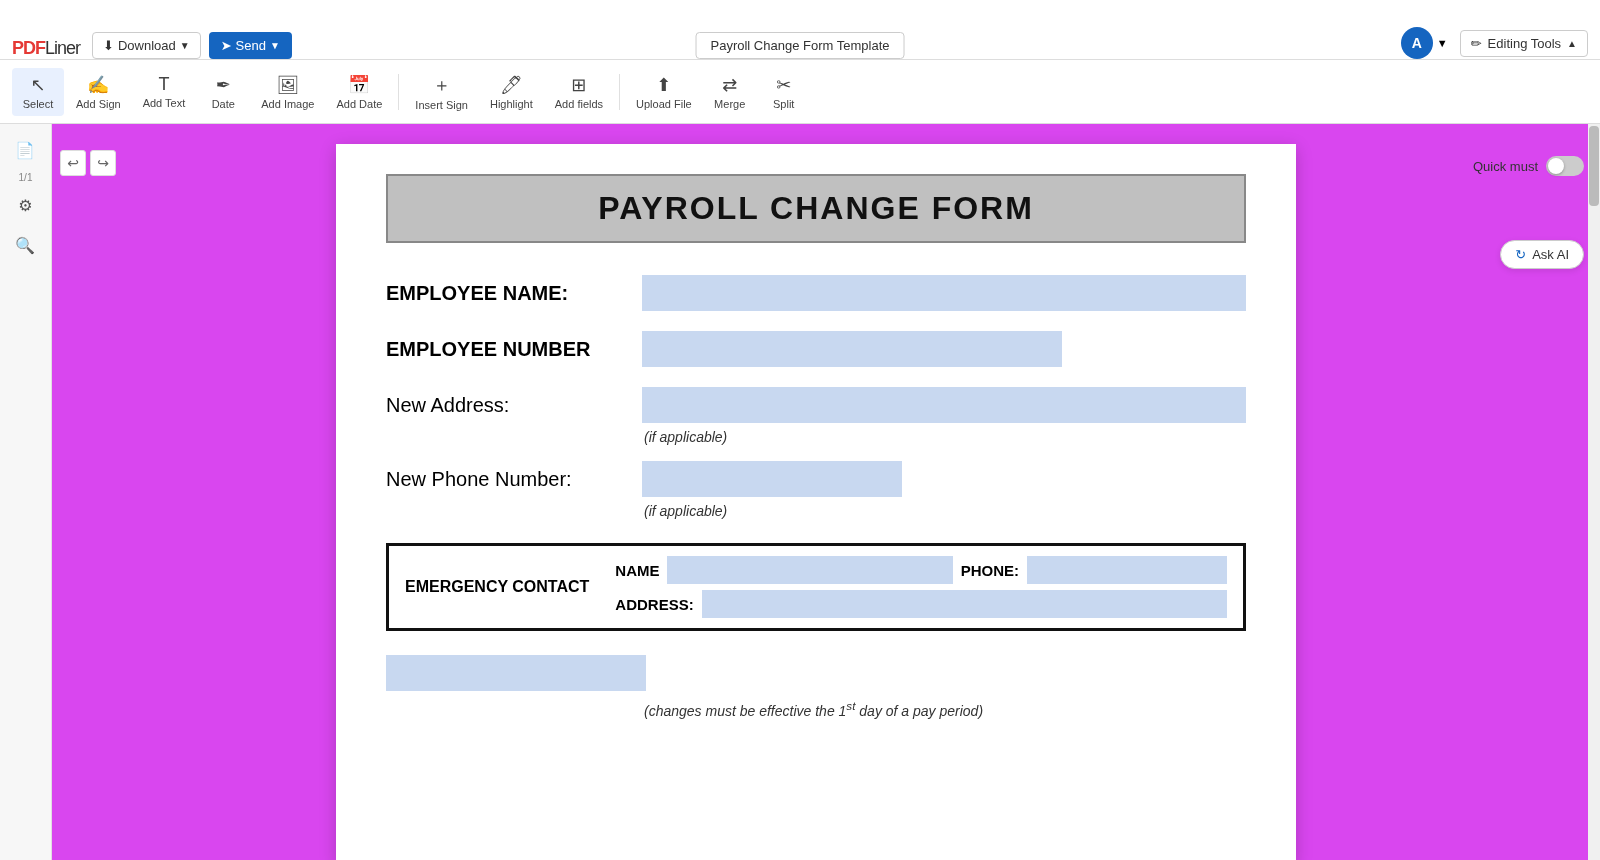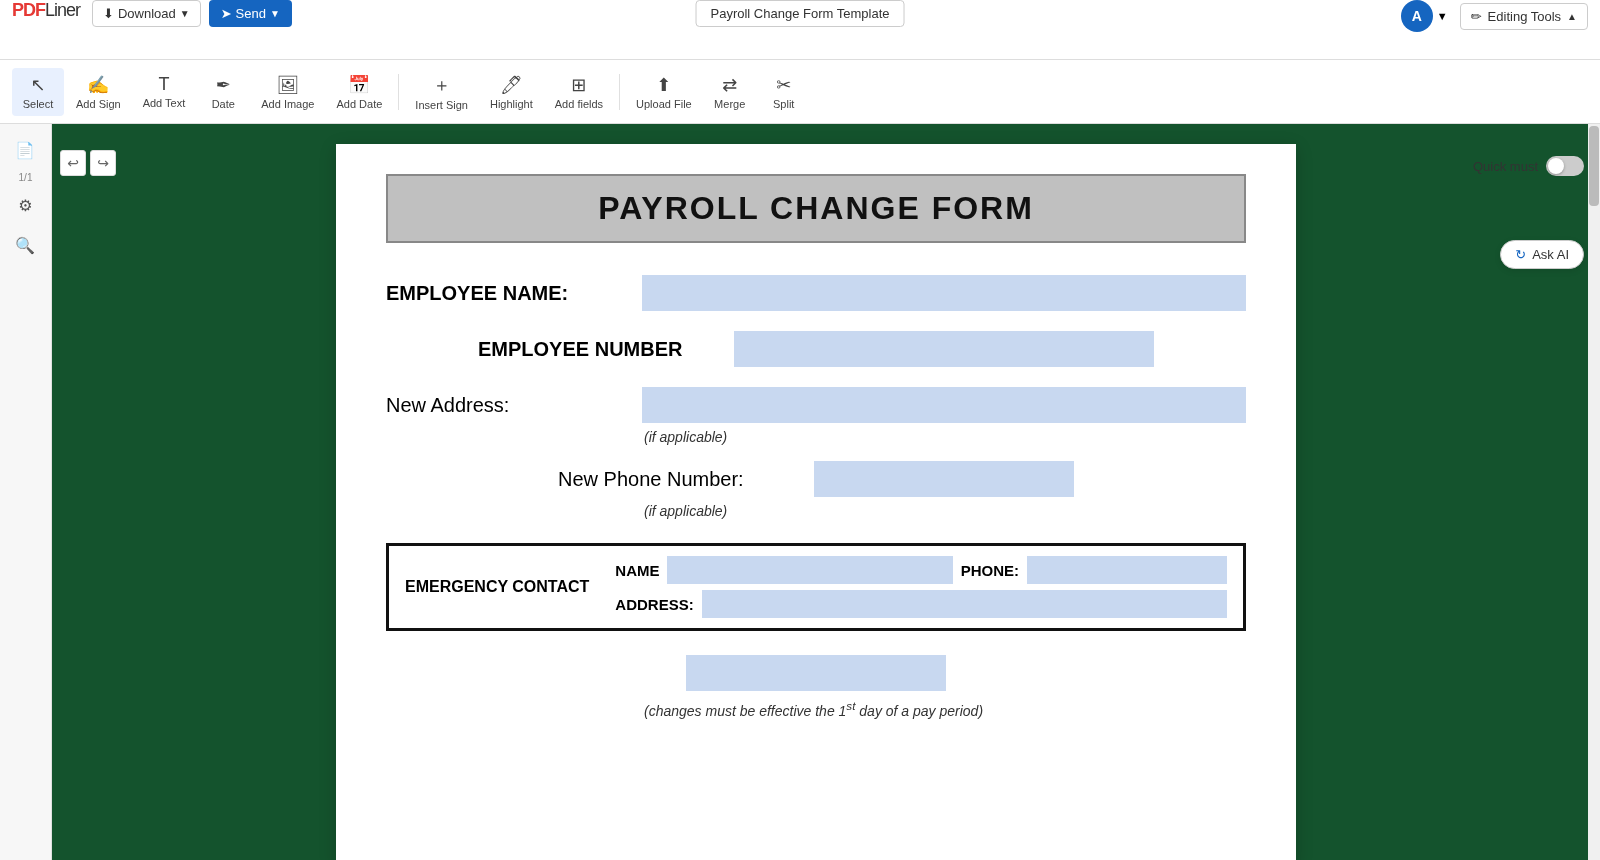--- a/index.html
+++ b/index.html
@@ -12,21 +12,21 @@
       position: relative;
     }
 
     
     .top-bar {
       position: relative;
       z-index: 10;
       background: #fff;
       height: 60px;
       display: flex;
-      align-items: flex-start;
+      align-items: flex-end;
       padding: 0 12px;
       border-bottom: 1px solid #ddd;
       gap: 8px;
     }
     .logo {
       font-weight: 900;
       font-size: 18px;
       color: #e53935;
       letter-spacing: -1px;
       margin-right: 4px;
@@ -228,21 +228,21 @@
       margin: 2px auto;
     }
 
     
     .main-content {
       position: absolute;
       left: 52px;
       top: 124px;
       right: 12px;
       bottom: 0;
-      background: #14532d;
+      background: #d946ef;
       overflow: hidden;
       display: flex;
       justify-content: center;
       padding: 20px 28px 20px 20px;
       z-index: 5;
     }
 
     
     .pdf-doc {
       background: #fff;
@@ -264,21 +264,20 @@
       color: #111;
       margin-bottom: 32px;
       border: 2px solid #888;
     }
 
     .form-row {
       display: flex;
       align-items: center;
       margin-bottom: 20px;
       gap: 16px;
-      justify-content: center;
     }
     .form-label {
       font-size: 20px;
       font-weight: 700;
       white-space: nowrap;
       min-width: 240px;
     }
     .form-label.normal { font-weight: 400; }
 
     .form-input {

